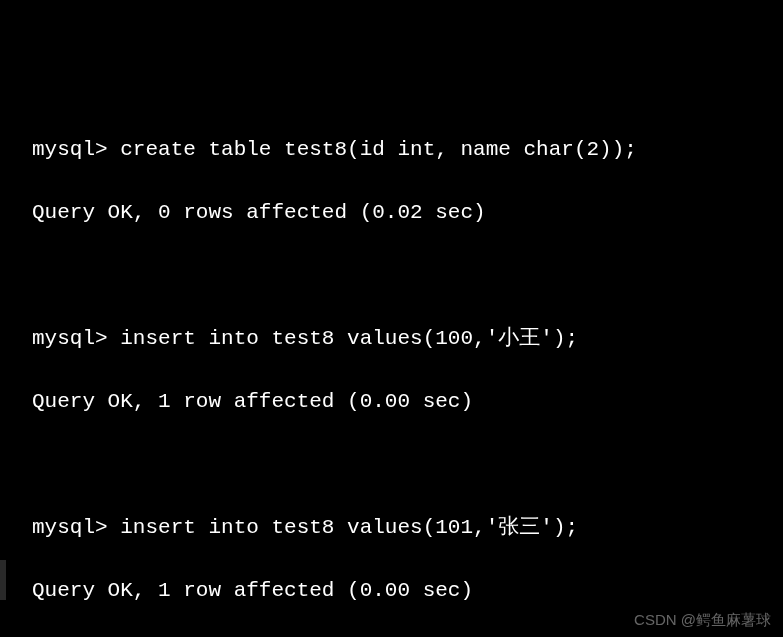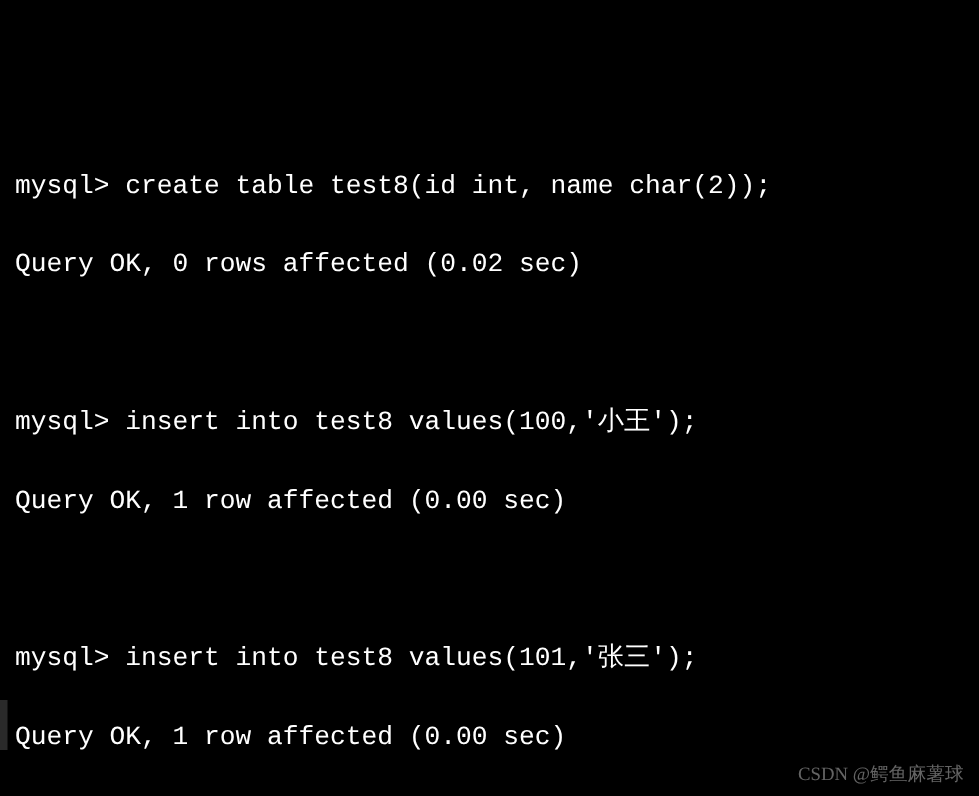--- a/index.html
+++ b/index.html
@@ -15,28 +15,29 @@
       line-height: 1.5;
       padding: 8px 12px;
       width: 783px;
       height: 637px;
       overflow: hidden;
       position: relative;
       white-space: pre;
     }
     .line {
       display: block;
+      margin-left: 20px;
     }
     .watermark {
       position: absolute;
       bottom: 6px;
       right: 12px;
       color: rgba(200, 200, 200, 0.5);
       font-size: 15px;
-      font-family: Liberation Serif, serif;
+      font-family: Liberation Sans, sans-serif;
       white-space: nowrap;
     }
     .left-bar {
       position: absolute;
       left: 0;
       top: 560px;
       width: 6px;
       height: 40px;
       background: rgba(120,120,120,0.35);
     }

